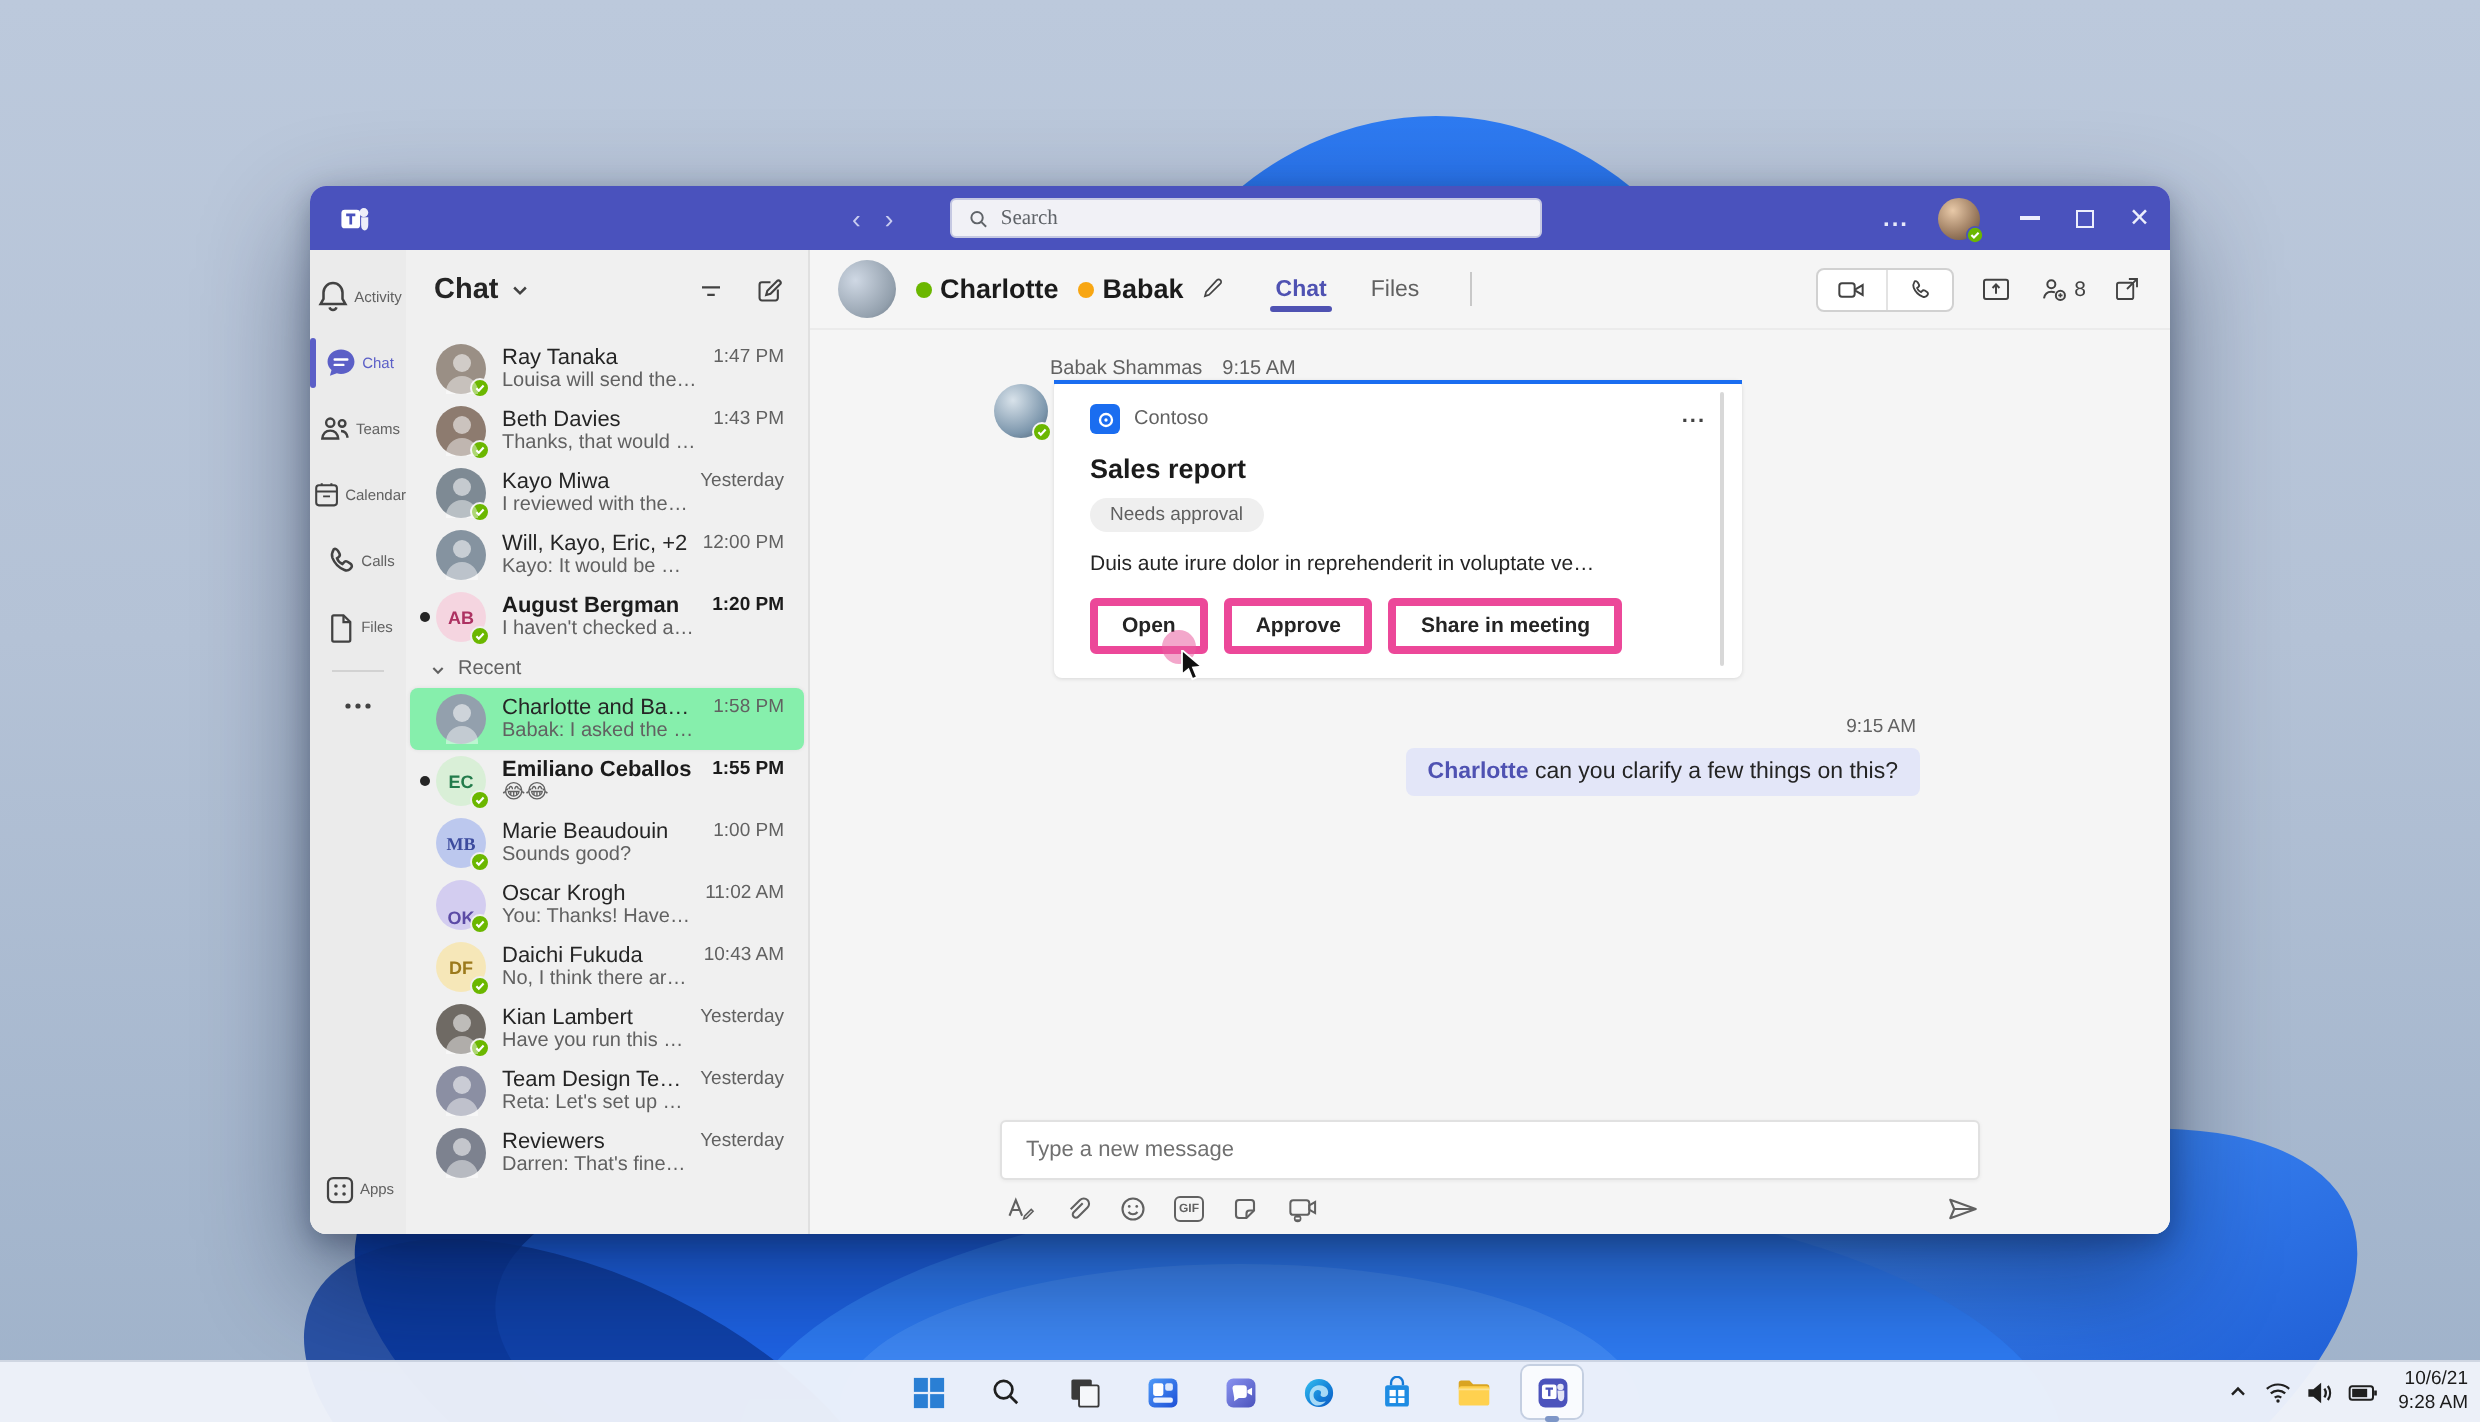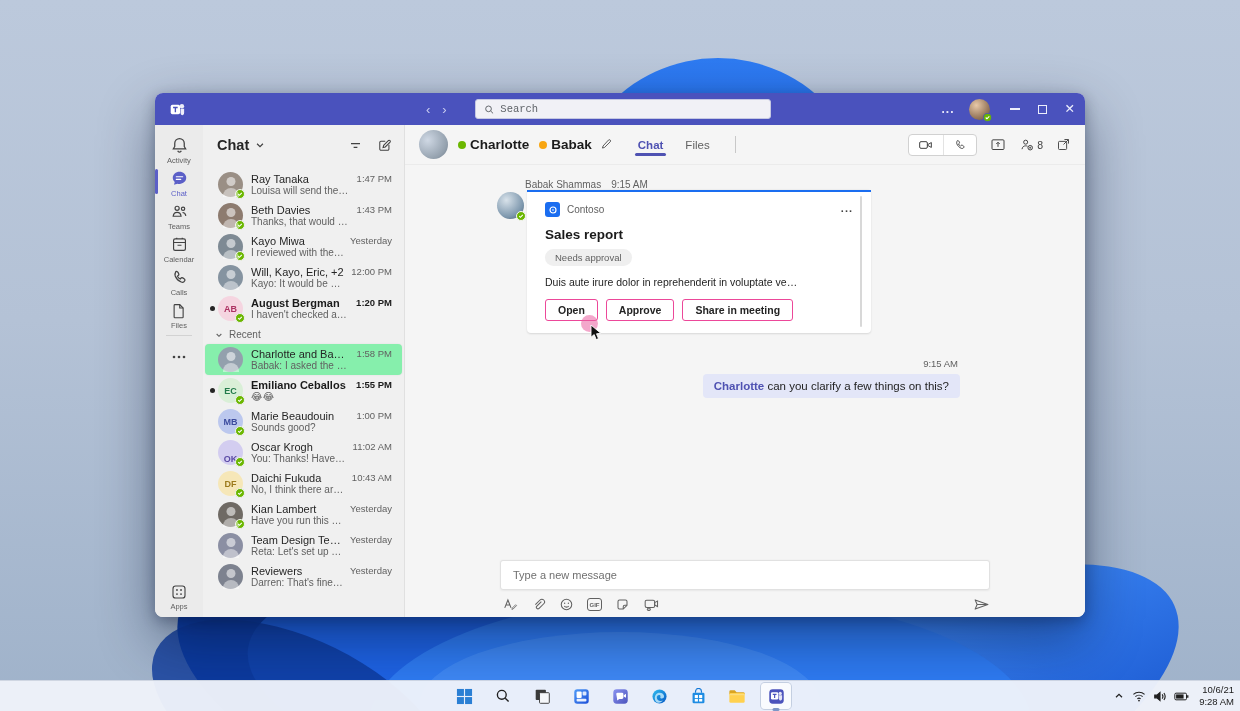--- a/index.html
+++ b/index.html
@@ -23,36 +23,36 @@
 
   
   .win{position:absolute;left:155px;top:93px;width:930px;height:524px;border-radius:8px;overflow:hidden;
     box-shadow:0 22px 55px rgba(5,15,45,.45),0 4px 14px rgba(5,15,45,.3);background:#f5f5f5}
   .titlebar{height:32px;background:#4a52bd;display:flex;align-items:center;position:relative;color:#fff}
   .tb-logo{margin-left:14px}
   .nav-arrows{position:absolute;left:271px;display:flex;gap:12px;color:#c9cdf0;font-size:13px}
   .nav-arrows span{cursor:default}
   .search-pill{position:absolute;left:320px;top:6px;width:296px;height:20px;background:#f1f1f6;border:1px solid #c5c8e2;
     border-radius:3px;display:flex;align-items:center;padding:0 8px;gap:6px}
-  .search-pill input{border:0;outline:0;background:transparent;font-size:10.5px;color:#444;width:100%;font-family:Liberation Mono, monospace}
+  .search-pill input{border:0;outline:0;background:transparent;font-size:10.5px;color:#444;width:100%;font-family:Liberation Serif, serif}
   .search-pill input::placeholder{color:#5f6368}
   .tb-right{position:absolute;right:10px;display:flex;align-items:center;gap:14px}
   .tb-more{color:#e8e9fa;font-size:12px;letter-spacing:1px;font-weight:700}
   .tb-avatar{width:21px;height:21px;border-radius:50%;background:radial-gradient(circle at 35% 30%,#e8c9a8,#9a7a5e 60%,#5d4a3a);position:relative}
   .tb-avatar .pb{position:absolute;right:-2px;bottom:-2px}
   .winctl{display:flex;align-items:center;gap:18px;margin-left:6px;color:#eceefc}
   .winctl .mini{width:10px;height:1.6px;background:#eceefc}
   .winctl .maxi{width:9px;height:9px;border:1.4px solid #eceefc}
   .winctl .close{font-size:12.5px;line-height:1}
 
   .win-body{display:flex;height:492px}
 
   
   .rail{width:48px;background:#ebebeb;display:flex;flex-direction:column;align-items:center;padding-top:7px;flex:none}
-  .rail-item{position:relative;width:48px;height:33px;display:flex;flex-direction:column;align-items:center;justify-content:flex-end;gap:1px}
+  .rail-item{position:relative;width:48px;height:33px;display:flex;flex-direction:row;align-items:center;justify-content:center;gap:1px}
   .rail-item .rlabel{font-size:7.5px;color:#616161}
   .rail-item.active .rlabel{color:#5b5fc7}
   .rail-item.active::before{content:"";position:absolute;left:0;top:4px;bottom:4px;width:3px;border-radius:2px;background:#5b5fc7}
   .rail-div{width:26px;height:1px;background:#d2d2d2;margin:5px 0}
   .rail-more{height:24px}
   .rail-apps{margin-top:auto;margin-bottom:6px}
 
   
   .chatlist{width:202px;background:#f0f0f0;border-right:1px solid #e0e0e0;display:flex;flex-direction:column;flex:none}
   .cl-head{height:40px;display:flex;align-items:center;padding:0 12px 0 14px;flex:none}
@@ -105,21 +105,21 @@
   .bubble .btext{font-size:11.5px;color:#242424;padding:7px 12px 6px}
   .card{border-top:2.5px solid #1a6df0;position:relative;padding:10px 18px 12px}
   .card-head{display:flex;align-items:center;gap:7px}
   .contoso{width:15px;height:15px;border-radius:3px;background:#1a6df0;display:flex;align-items:center;justify-content:center}
   .card-app{font-size:10px;color:#616161}
   .card-menu{margin-left:auto;font-size:11px;font-weight:700;letter-spacing:1px;color:#424242;line-height:0.4;align-self:flex-start;padding-top:4px}
   .card-title{font-size:13.5px;font-weight:700;color:#1b1b1b;margin-top:10px}
   .pill{display:inline-block;margin-top:7px;background:#efefef;border-radius:10px;font-size:9.5px;color:#5f5f5f;padding:3px 10px}
   .card-body{font-size:10.5px;color:#242424;margin-top:10px;white-space:nowrap;overflow:hidden}
   .card-btns{display:flex;gap:8px;margin-top:11px}
-  .cbtn{background:#fff;border:1px solid #ec4899;border-radius:3px;font-size:10.5px;font-weight:700;color:#242424;
+  .cbtn{background:#fff;border:4px solid #ec4899;border-radius:3px;font-size:10.5px;font-weight:700;color:#242424;
     padding:4px 12px;font-family:inherit}
   .card-scroll{position:absolute;right:9px;top:4px;bottom:6px;width:2px;background:#d8d8d8;border-radius:2px}
 
   .cursor{position:absolute;left:176px;top:150px;width:30px;height:30px;pointer-events:none}
   .cursor .ring{position:absolute;left:0;top:0;width:17px;height:17px;border-radius:50%;background:rgba(233,94,161,.55)}
   .cursor svg{position:absolute;left:9px;top:10px}
 
   .reply{position:absolute;right:125px;top:193px;text-align:right}
   .reply .rtime{font-size:9.5px;color:#616161;margin-bottom:5px;margin-right:2px}
   .rbubble{background:#e3e6f8;border-radius:4px;padding:6px 11px;font-size:11.5px;color:#242424;white-space:nowrap}
@@ -403,21 +403,21 @@
     <span class="ci-text">
       <div class="ci-name">Emiliano Ceballos</div>
       <div class="ci-prev">😂😂</div>
     </span>
     <span class="ci-time">1:55 PM</span>
   </div>
 
   <div class="chat-item">
     <span class="dot" style="visibility: hidden;"></span>
     <span class="avatar" style="background: rgb(188, 200, 238);">
-      <span class="init" style="color: rgb(60, 75, 158);">MB</span>
+      <span class="init" style="color: rgb(60, 75, 158); font-family: Liberation Serif, serif;">MB</span>
       <span class="presence">
                 <svg width="6" height="6" viewBox="0 0 10 10">
                   <path d="M2 5.2l2 2L8 3" stroke="#fff" stroke-width="1.8" fill="none"></path>
                 </svg>
               </span>
     </span>
     <span class="ci-text">
       <div class="ci-name">Marie Beaudouin</div>
       <div class="ci-prev">Sounds good?</div>
     </span>

